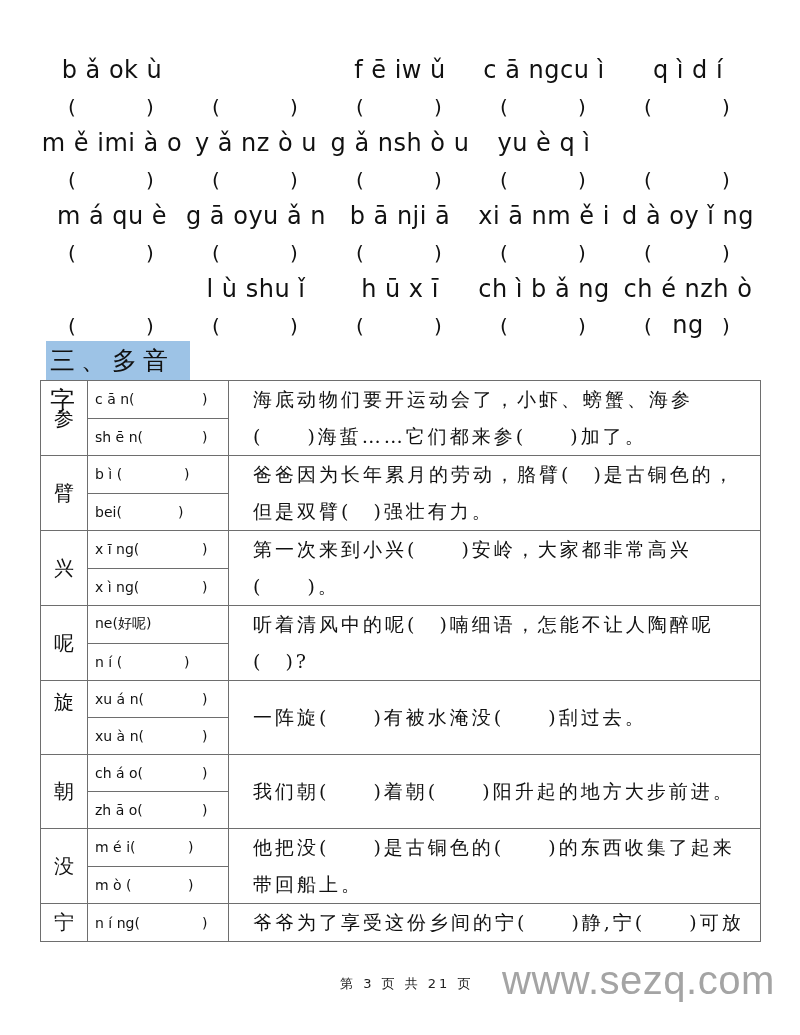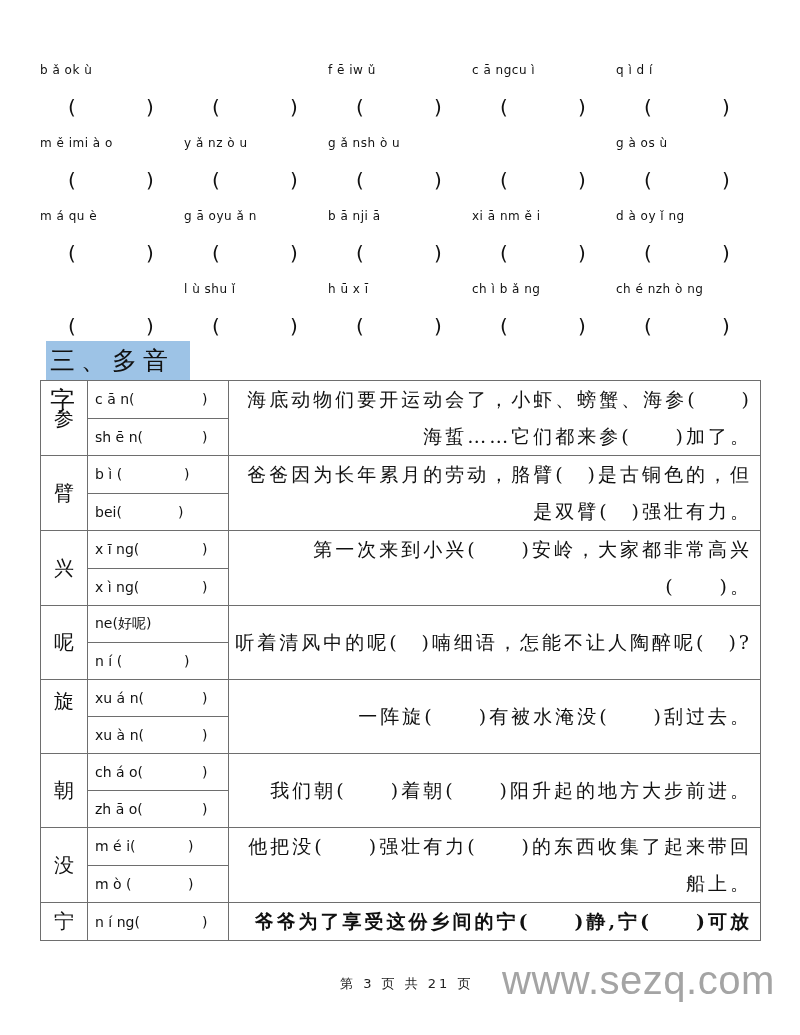--- a/index.html
+++ b/index.html
@@ -1,34 +1,34 @@
 <!DOCTYPE html>
 <html><head>
 <meta charset="utf-8">
 <style>
   * { box-sizing: border-box; margin: 0; padding: 0; }
   html, body { width: 800px; height: 1035px; background: #ffffff; overflow: hidden; }
   body { position: relative; font-family: "DejaVu Sans", "Liberation Sans", sans-serif; color: #111; }
 
   .pinyin-grid { position: absolute; left: 40px; top: 52px; width: 720px; }
   .pg-row { position: absolute; left: 0; width: 720px; height: 36px; }
-  .pg-cell { position: absolute; width: 144px; height: 36px; text-align: left; font-size: 12px; line-height: 36px; letter-spacing: 0.5px; }
+  .pg-cell { position: absolute; width: 144px; height: 36px; text-align: center; font-size: 24px; line-height: 36px; letter-spacing: 0.5px; }
   .pg-paren { position: absolute; width: 144px; height: 36px; font-size: 20px; line-height: 36px; }
   .pg-paren .lp { position: absolute; left: 28px; }
   .pg-paren .rp { position: absolute; left: 106px; }
 
   .section-title { position: absolute; left: 46px; top: 341px; width: 144px; height: 40px; background: #9dc3e6; font-family: "DejaVu Serif", serif; font-size: 25px; line-height: 40px; padding-left: 4px; letter-spacing: 6px; color: #111; }
 
   .poly-table { position: absolute; left: 40px; top: 380px; width: 721px; border-collapse: collapse; }
   .poly-table td { border: 1px solid #6e6e6e; vertical-align: middle; }
   .char-cell { width: 47px; text-align: center; font-family: "DejaVu Serif", serif; font-size: 20px; }
   .char-cell.top { vertical-align: top; padding-top: 8px; }
   .py-cell { width: 141px; font-size: 14px; padding-left: 7px; height: 37px; position: relative; white-space: nowrap; }
   .py-cell .rp { position: absolute; left: 114px; }
-  .sent-cell { font-family: "DejaVu Serif", serif; font-size: 19px; line-height: 37px; padding-left: 0; padding-right: 8px; letter-spacing: 3px; text-align: right; }
+  .sent-cell { font-family: "DejaVu Serif", serif; font-size: 19px; line-height: 37px; padding-left: 24px; padding-right: 8px; letter-spacing: 3px; }
 
   .footer-page { position: absolute; left: 340px; top: 975px; font-size: 13px; color: #222; letter-spacing: 3px; }
   .watermark { position: absolute; left: 502px; top: 958px; font-family: "Liberation Sans", sans-serif; font-size: 40px; color: #a4a4a4; letter-spacing: 0.5px; }
 </style>
 </head>
 <body>
 
 <div class="pinyin-grid">
   <div class="pg-row" style="top:0px">
     <div class="pg-cell" style="left:0px">b ǎ ok ù</div>
@@ -56,21 +56,21 @@
     <div class="pg-paren" style="left:576px">
         <span class="lp">(</span>
         <span class="rp">)</span>
       </div>
   </div>
 
   <div class="pg-row" style="top:73px">
     <div class="pg-cell" style="left:0px">m ě imi à o</div>
     <div class="pg-cell" style="left:144px">y ǎ nz ò u</div>
     <div class="pg-cell" style="left:288px">g ǎ nsh ò u</div>
-    <div class="pg-cell" style="left:576px">g à os ù</div>
+    <div class="pg-cell" style="left:432px">yu è q ì</div>
   </div>
   <div class="pg-row" style="top:110px">
     <div class="pg-paren" style="left:0px">
         <span class="lp">(</span>
         <span class="rp">)</span>
       </div>
     <div class="pg-paren" style="left:144px">
         <span class="lp">(</span>
         <span class="rp">)</span>
       </div>
@@ -203,28 +203,28 @@
       <td class="py-cell"><span>ch á o(</span><span class="rp">)</span></td>
       <td class="sent-cell" rowspan="2">我们朝(　　)着朝(　　)阳升起的地方大步前进。</td>
     </tr>
     <tr>
       <td class="py-cell"><span>zh ā o(</span><span class="rp">)</span></td>
     </tr>
 
     <tr>
       <td class="char-cell" rowspan="2">没</td>
       <td class="py-cell"><span>m é i(</span><span class="rp" style="left:100px">)</span></td>
-      <td class="sent-cell" rowspan="2">他把没(　　)强壮有力(　　)的东西收集了起来带回船上。</td>
+      <td class="sent-cell" rowspan="2">他把没(　　)是古铜色的(　　)的东西收集了起来带回船上。</td>
     </tr>
     <tr>
       <td class="py-cell"><span>m ò (</span><span class="rp" style="left:100px">)</span></td>
     </tr>
 
     <tr>
       <td class="char-cell">宁</td>
       <td class="py-cell"><span>n í ng(</span><span class="rp">)</span></td>
-      <td class="sent-cell" style="white-space:nowrap;overflow:hidden;font-weight:bold;">爷爷为了享受这份乡间的宁(　　)静,宁(　　)可放</td>
+      <td class="sent-cell" style="white-space:nowrap;overflow:hidden;">爷爷为了享受这份乡间的宁(　　)静,宁(　　)可放</td>
     </tr>
   </tbody>
 </table>
 
 <div class="footer-page">第 3 页 共 21 页</div>
 <div class="watermark">www.sezq.com</div>
 
 </body></html>

